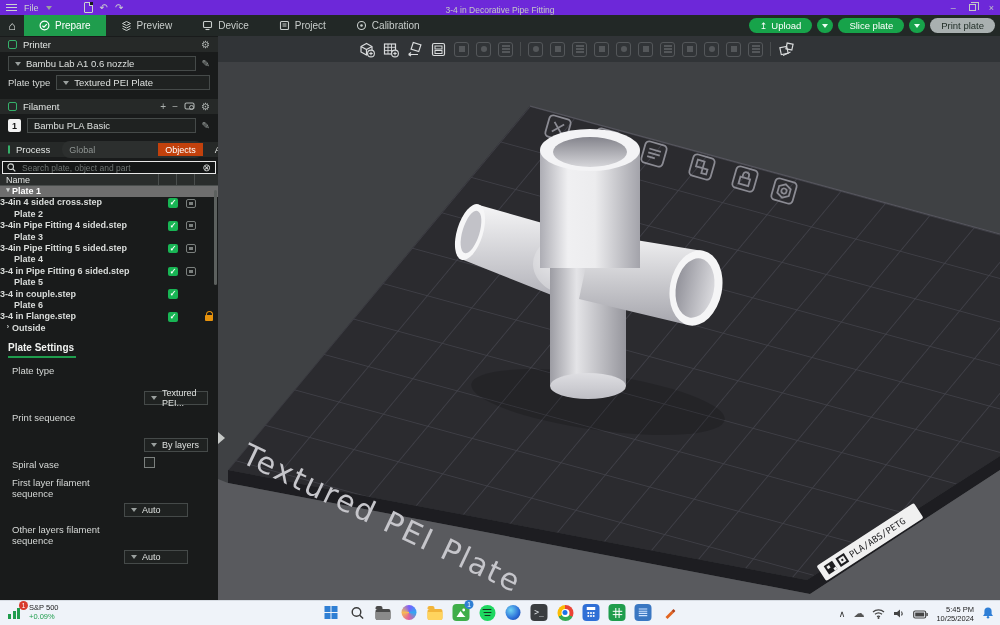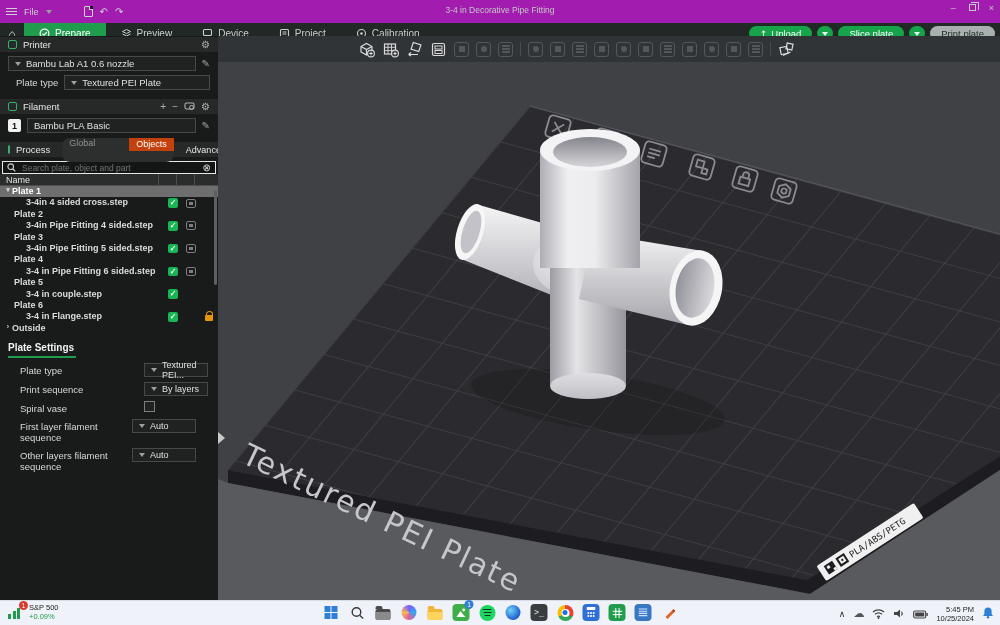--- a/index.html
+++ b/index.html
@@ -4,21 +4,21 @@
 <style>
   * { box-sizing: border-box; }
   html,body { margin:0; padding:0; }
   body {
     width:1000px; height:625px; overflow:hidden; position:relative;
     font-family:"Liberation Sans", sans-serif; background:#000;
     -webkit-font-smoothing:antialiased;
   }
   
   .app { position:absolute; inset:0 0 25px 0; background:#191b1b; }
-  .titlebar { height:23px; background:#a21caf; display:flex; color:#cdd2d0; font-size:9px; position:relative; }
+  .titlebar { height:15px; background:#6d28d9; display:flex; color:#cdd2d0; font-size:9px; position:relative; }
   .tb-left { display:flex; align-items:center; gap:7px; padding-left:6px; }
   .hamburger { width:11px; height:8px; display:flex; flex-direction:column; justify-content:space-between; }
   .hamburger i { height:1.4px; background:#cdd2d0; }
   .caret-down { width:0; height:0; border-left:3.5px solid transparent; border-right:3.5px solid transparent; border-top:4px solid #9aa09e; }
   .tb-ico { color:#cdd2d0; font-size:10px; line-height:10px; }
   .doc-ico { width:9px; height:11px; border:1.2px solid #cdd2d0; border-radius:1px; position:relative; }
   .doc-ico::after { content:""; position:absolute; right:-1px; top:-1px; width:3px; height:3px; background:#161a19; border-left:1.2px solid #cdd2d0; border-bottom:1.2px solid #cdd2d0; }
   .tb-title { position:absolute; left:50%; top:3px; transform:translateX(-50%); line-height:15px; color:#c3c8c6; font-size:8.5px; white-space:nowrap; }
   .tb-right { position:absolute; right:6px; top:0; height:15px; display:flex; align-items:center; gap:13px; color:#c3c8c6; }
   .restore-ico { width:7px; height:7px; border:1px solid #c3c8c6; position:relative; }
@@ -39,43 +39,43 @@
   
   .sidebar { position:absolute; top:36px; left:0; width:218px; bottom:0; background:#191b1b; color:#d6d9d7; font-size:9.5px; }
   .sec-head { height:15px; background:#262928; display:flex; align-items:center; gap:6px; padding:0 8px; margin-top:1px; }
   .sec-head .sq-ico { width:9px; height:9px; border:1.3px solid #35b06a; border-radius:2px; }
   .sec-head .sec-title { flex:0 0 auto; color:#e3e6e4; }
   .sec-head .spacer { flex:1; }
   .sec-head .hico { color:#aeb3b1; font-size:10px; line-height:10px; }
   .field-row { display:flex; align-items:center; gap:6px; padding:4px 8px 2px 8px; }
   .dd { flex:1; height:15px; border:1px solid #454a49; background:#1f2221; display:flex; align-items:center; gap:5px; padding:0 6px; color:#dde0de; }
   .dd .caret-down { border-top-color:#9aa09e; }
-  .dd.small { flex:0 0 64px; height:14px; font-size:9px; }
-  .lbl { color:#d6d9d7;margin-left:8px; }
+  .dd.small { flex:0 0 64px; height:14px; font-size:9px;margin-top:28px; }
+  .lbl { color:#d6d9d7; }
   .edit-glyph { color:#9aa09e; font-size:10px; }
   .slot-num { width:13px; height:13px; background:#f2f2f2; color:#111; font-size:9px; display:flex; align-items:center; justify-content:center; border-radius:2px; font-weight:bold; }
-  .seg { display:flex; background:#2c2f2e; border-radius:8px; height:24px; font-size:9px; }
+  .seg { display:flex; align-items:center; background:#2c2f2e; border-radius:8px; height:17px; font-size:9px;gap:29px; }
   .seg .opt { padding:0 7px; color:#8f9593; }
   .seg .opt.on { background:#c2410c; color:#fff; border-radius:0; height:13px; display:flex; align-items:center;margin-left:27px; }
   .toggle { width:20px; height:11px; border-radius:6px; background:#1f9d4d; position:relative; }
   .toggle::after { content:""; position:absolute; right:1px; top:1px; width:9px; height:9px; background:#fff; border-radius:50%; }
   .searchbar { margin:4px 2px 0 2px; height:13px; border:1px solid #e8e8e8; display:flex; align-items:center; gap:4px; padding:0 4px; background:#141616; }
   .searchbar input { flex:1; background:transparent; border:none; outline:none; color:#cfd3d1; font-size:8.5px; }
   .searchbar input::placeholder { color:#6f7573; }
   .clear-glyph { color:#d9dcda; font-size:10px; }
   
   .olist-head { height:12px; background:#2a2d2c; display:flex; align-items:center; font-size:9px; color:#dfe2e0; border-bottom:1px solid #4a4e4d; padding-left:6px; }
   .olist-head .ocol { border-left:1px solid #4a4e4d; height:100%; }
   .olist { position:relative; }
   .orow { height:11.4px; display:flex; font-size:9px; color:#d9dcda;font-weight:bold; }
   .orow.selected { background:#6e6e6e; color:#fff; }
   .orow .olabel { flex:1; white-space:nowrap; overflow:hidden; }
   .orow .exp { width:8px; text-align:center; color:#cfd3d1; font-size:7px; margin-left:4px; }
   .orow .pl1 { padding-left:14px; }
-  .orow .pl2 { padding-left:26px; }
+  .orow .pl2 { }
   .ocol { width:18px; flex:0 0 18px; display:flex; align-items:center; justify-content:center; }
   .chk { width:9.5px; height:9.5px; background:#18b554; border-radius:2px; color:#fff; font-size:8px; line-height:9.5px; text-align:center; }
   .printer-mini { width:10px; height:9px; border:1.1px solid #7b807e; border-radius:2px; position:relative; }
   .printer-mini::after { content:""; position:absolute; left:2px; top:2px; width:4px; height:3px; background:#7b807e; }
   .lock-mini { width:8px; height:6px; background:#e8930c; border-radius:1px; position:relative; margin-top:3px; }
   .lock-mini::before { content:""; position:absolute; left:1.2px; top:-4px; width:5px; height:4px; border:1.3px solid #e8930c; border-bottom:none; border-radius:4px 4px 0 0; }
   .oscroll { position:absolute; right:1px; top:4px; width:3px; height:95px; background:#5c605e; border-radius:2px; }
   
   .ps-title { margin:8px 0 0 8px; font-size:10px; font-weight:bold; color:#f0f2f0; display:inline-block; border-bottom:2px solid #1f9d4d; padding:0 2px 3px 0; }
   .ps-row { display:flex; align-items:flex-start; padding:5px 10px 0 12px; }

